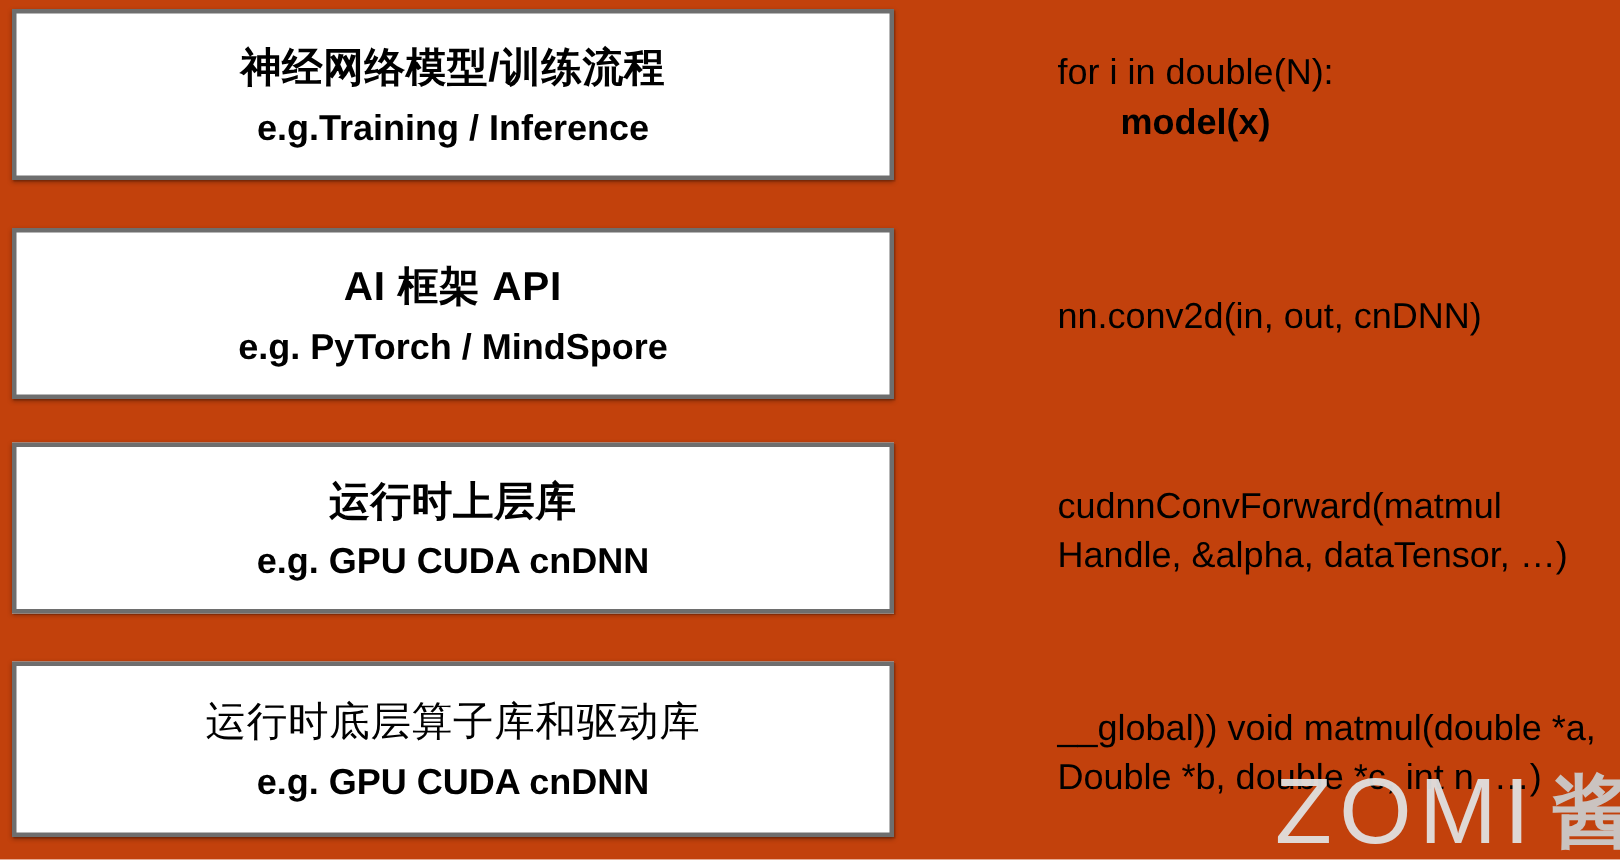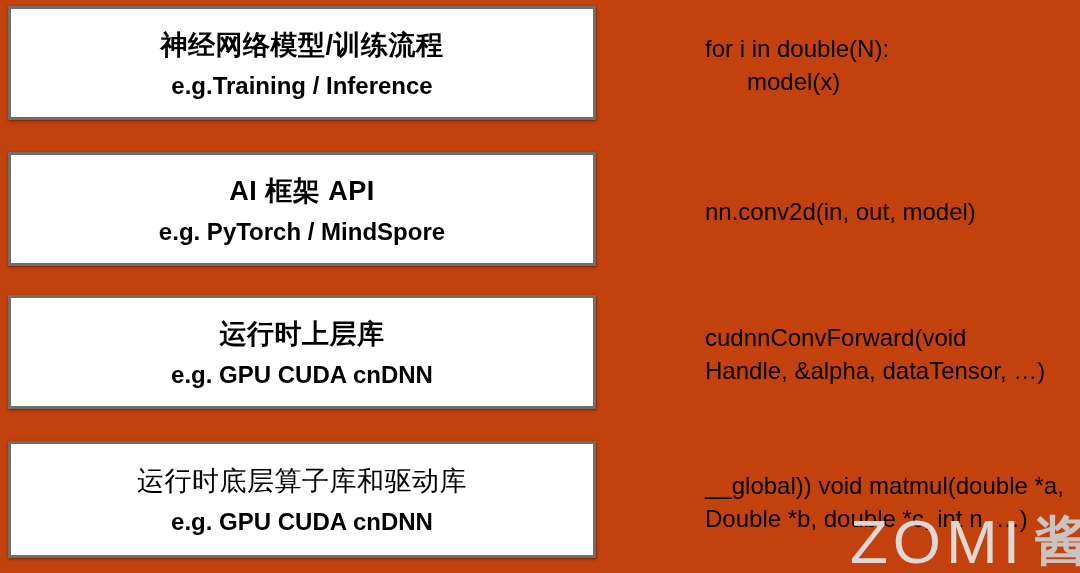--- a/index.html
+++ b/index.html
@@ -61,20 +61,21 @@
     position: absolute;
     left: 705px;
     top: 52%;
     transform: translateY(-50%);
     font-size: 24px;
     line-height: 33px;
     white-space: nowrap;
   }
   .code-line.indent {
     padding-left: 42px;
+    font-weight: bold;
   }
   .watermark {
     position: absolute;
     left: 850px;
     top: 505px;
     display: flex;
     align-items: center;
     gap: 10px;
     z-index: 5;
     pointer-events: none;
@@ -106,31 +107,31 @@
       <div class="code-line indent">model(x)</div>
     </div>
   </div>
 
   <div class="row row-2">
     <div class="layer-box">
       <div class="layer-title">AI 框架 API</div>
       <div class="layer-subtitle">e.g. PyTorch / MindSpore</div>
     </div>
     <div class="code-snippet">
-      <div class="code-line">nn.conv2d(in, out, model)</div>
+      <div class="code-line">nn.conv2d(in, out, cnDNN)</div>
     </div>
   </div>
 
   <div class="row row-3">
     <div class="layer-box">
       <div class="layer-title">运行时上层库</div>
       <div class="layer-subtitle">e.g. GPU CUDA cnDNN</div>
     </div>
     <div class="code-snippet">
-      <div class="code-line">cudnnConvForward(void</div>
+      <div class="code-line">cudnnConvForward(matmul</div>
       <div class="code-line">Handle, &amp;alpha, dataTensor, …)</div>
     </div>
   </div>
 
   <div class="row row-4">
     <div class="layer-box">
       <div class="layer-title plain">运行时底层算子库和驱动库</div>
       <div class="layer-subtitle">e.g. GPU CUDA cnDNN</div>
     </div>
     <div class="code-snippet">

